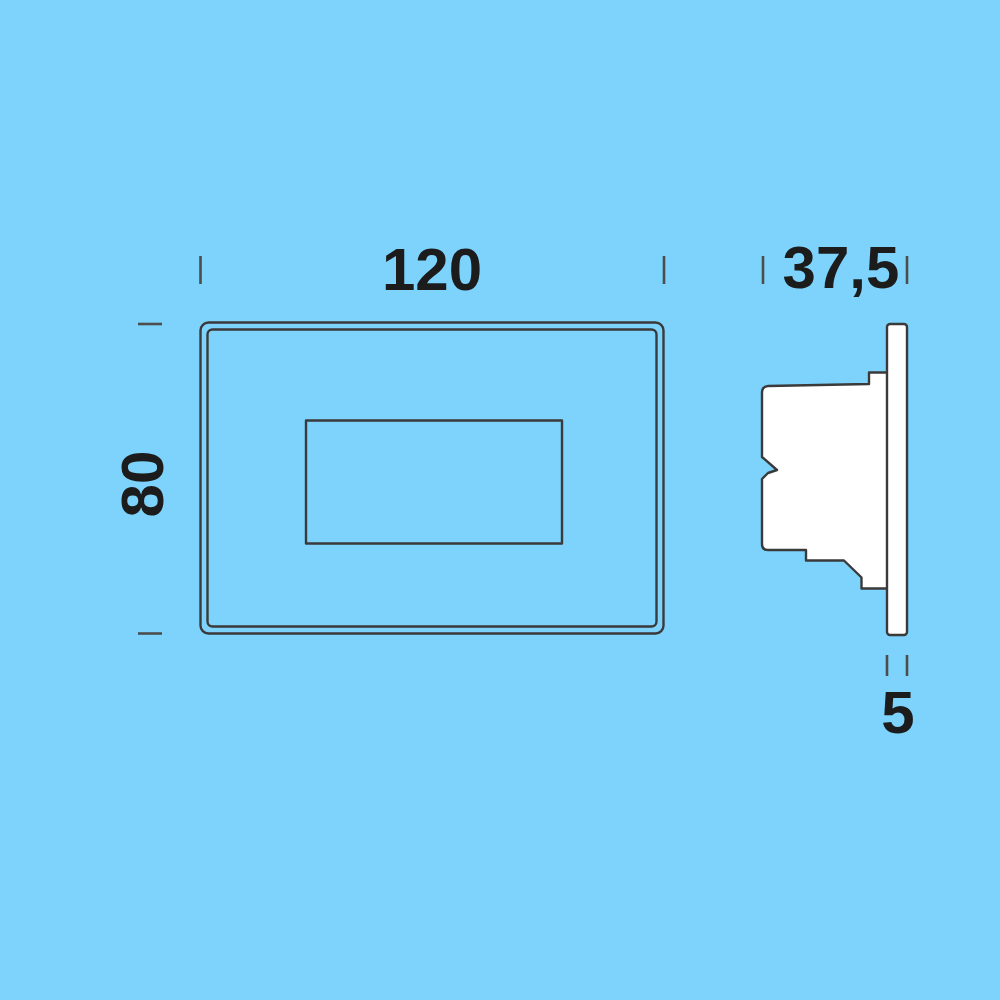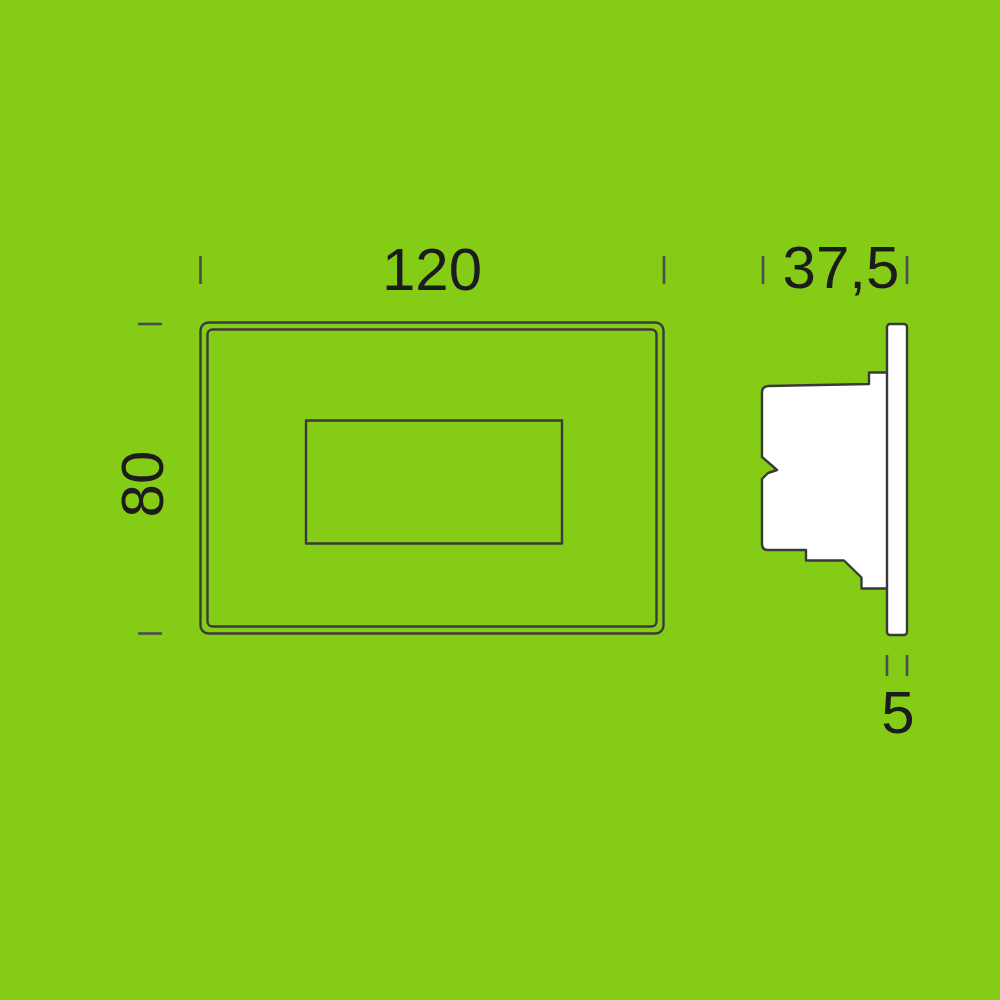--- a/index.html
+++ b/index.html
@@ -5,22 +5,23 @@
   html, body {
     margin: 0;
     padding: 0;
     background: #ffffff;
     font-family: "Liberation Sans", sans-serif;
   }
   .canvas {
     position: relative;
     width: 1000px;
     height: 1000px;
-    background: #84cc16;
+    background: #7dd3fc;
     overflow: hidden;
+    font-weight: bold;
   }
   svg.drawing {
     position: absolute;
     inset: 0;
     display: block;
   }
   .outline {
     fill: none;
     stroke: #3a3a3a;
     stroke-width: 2.4;

